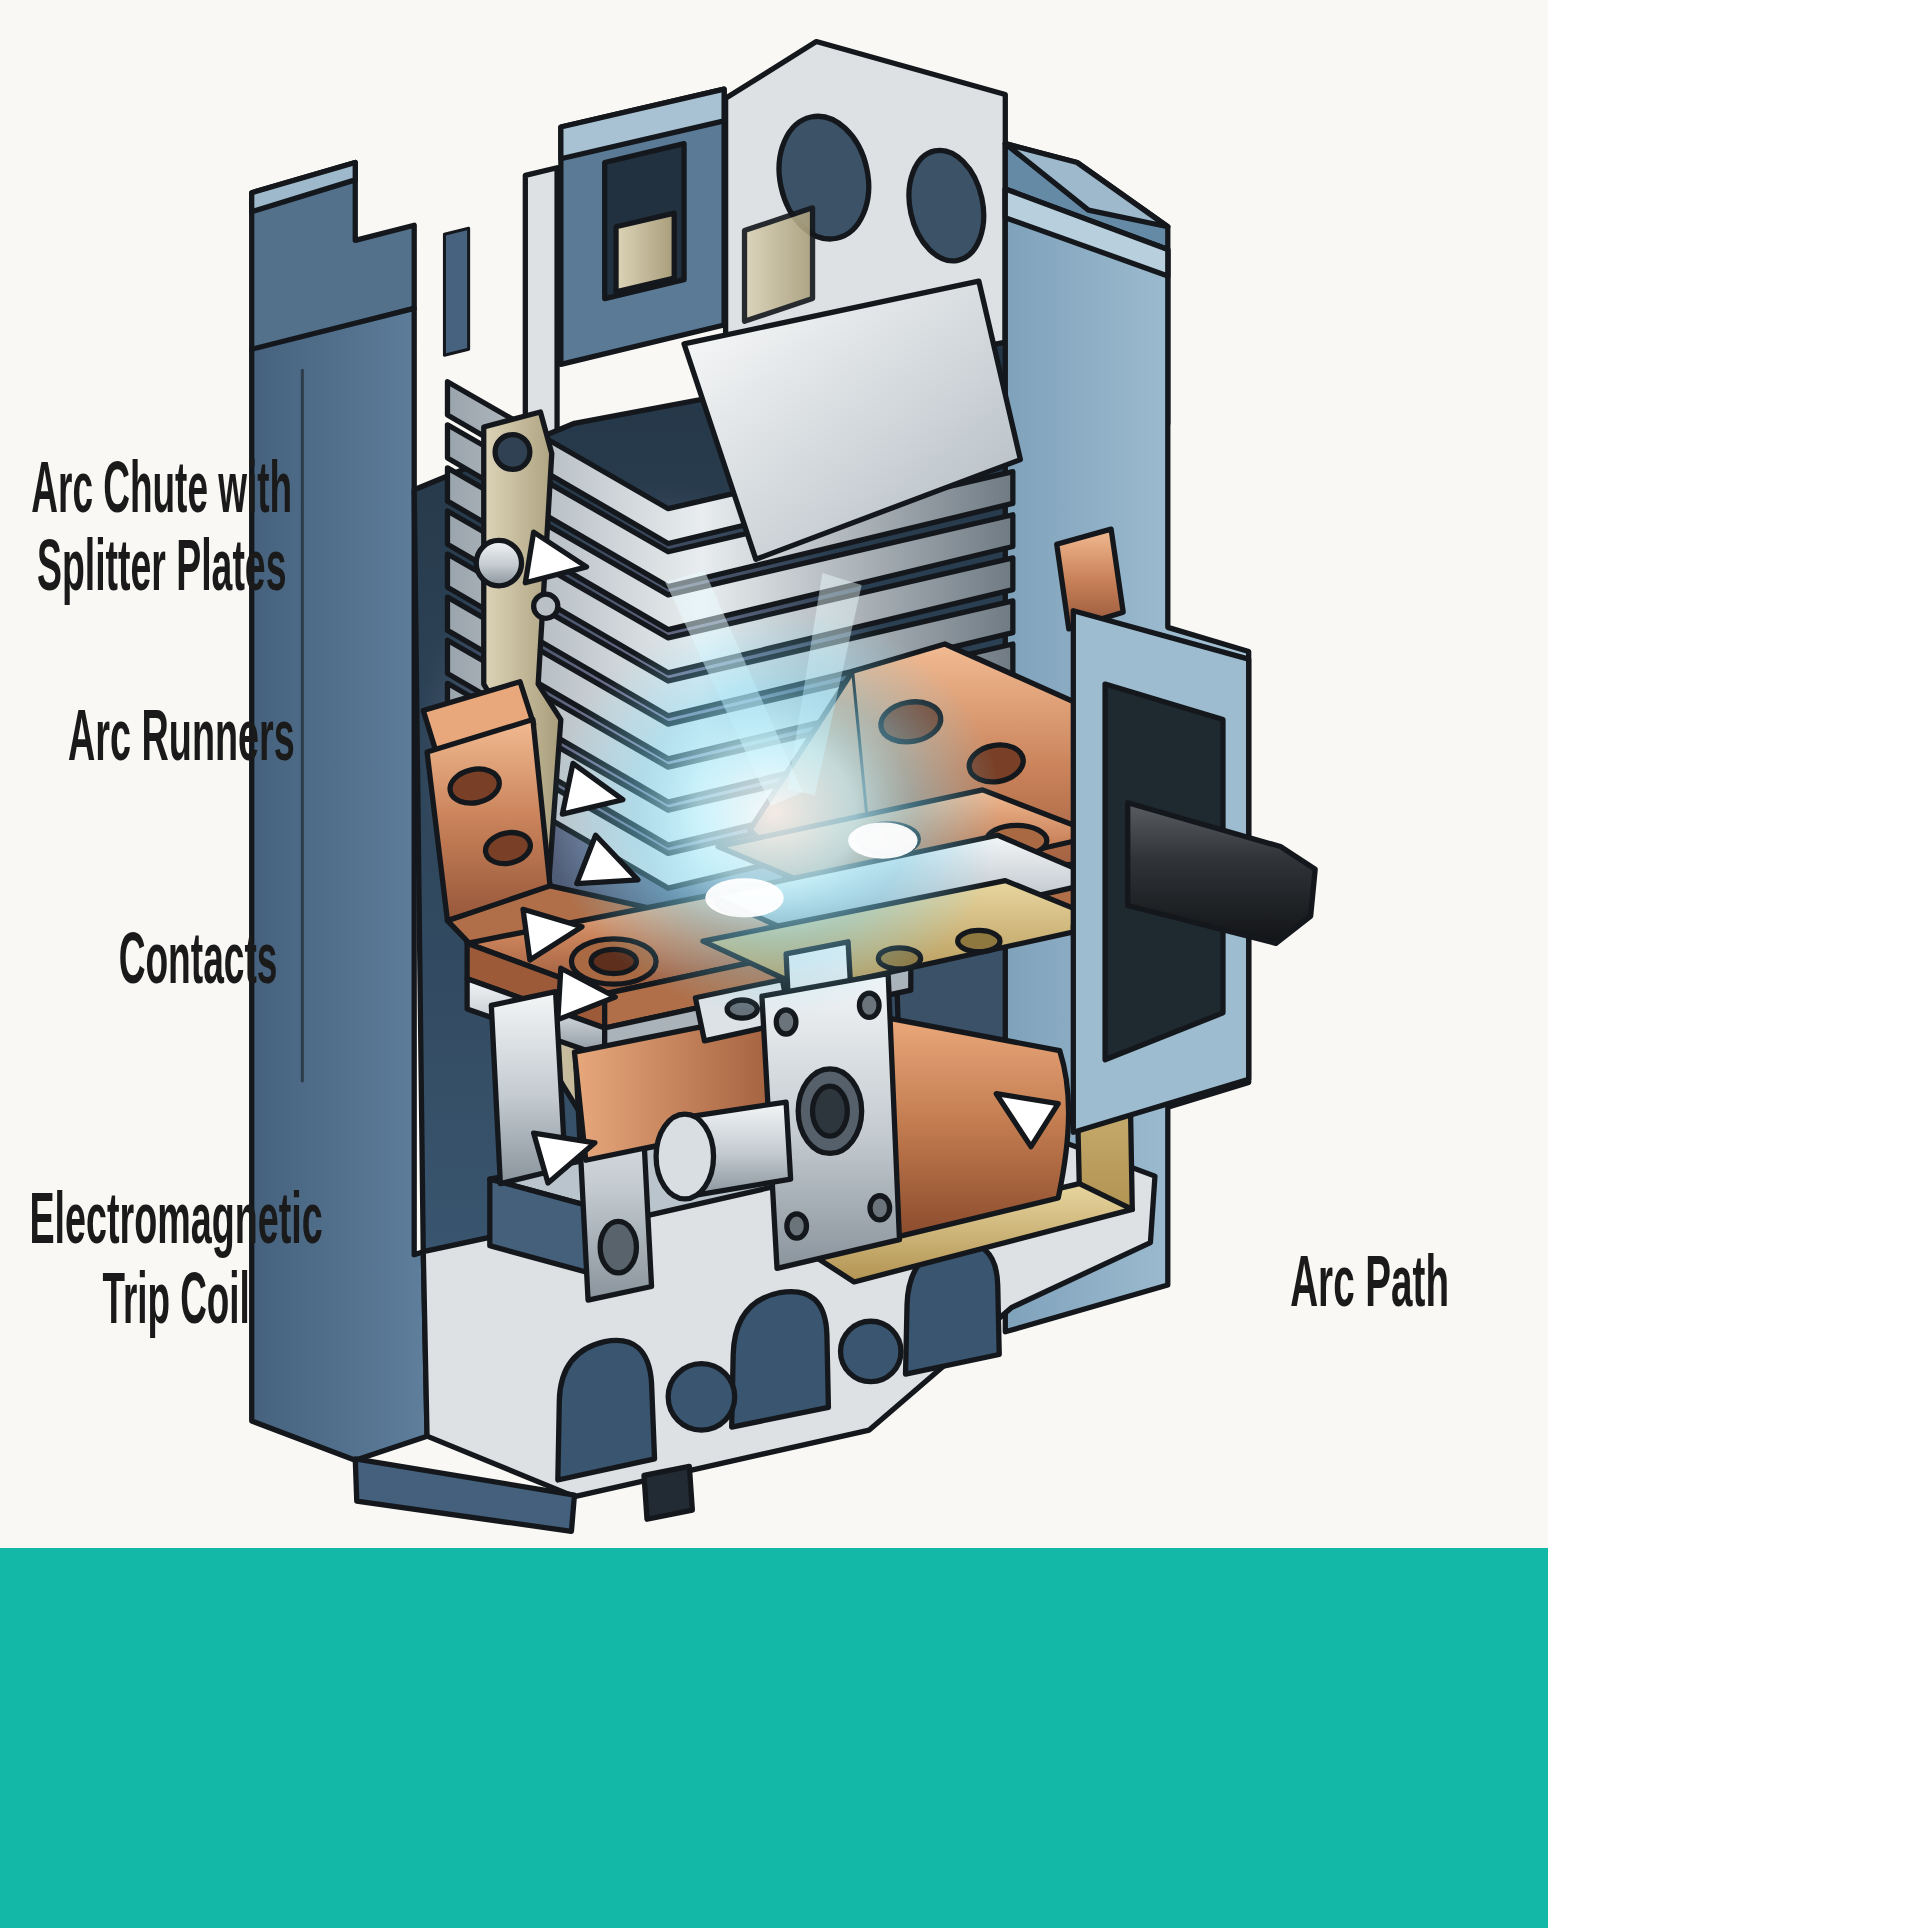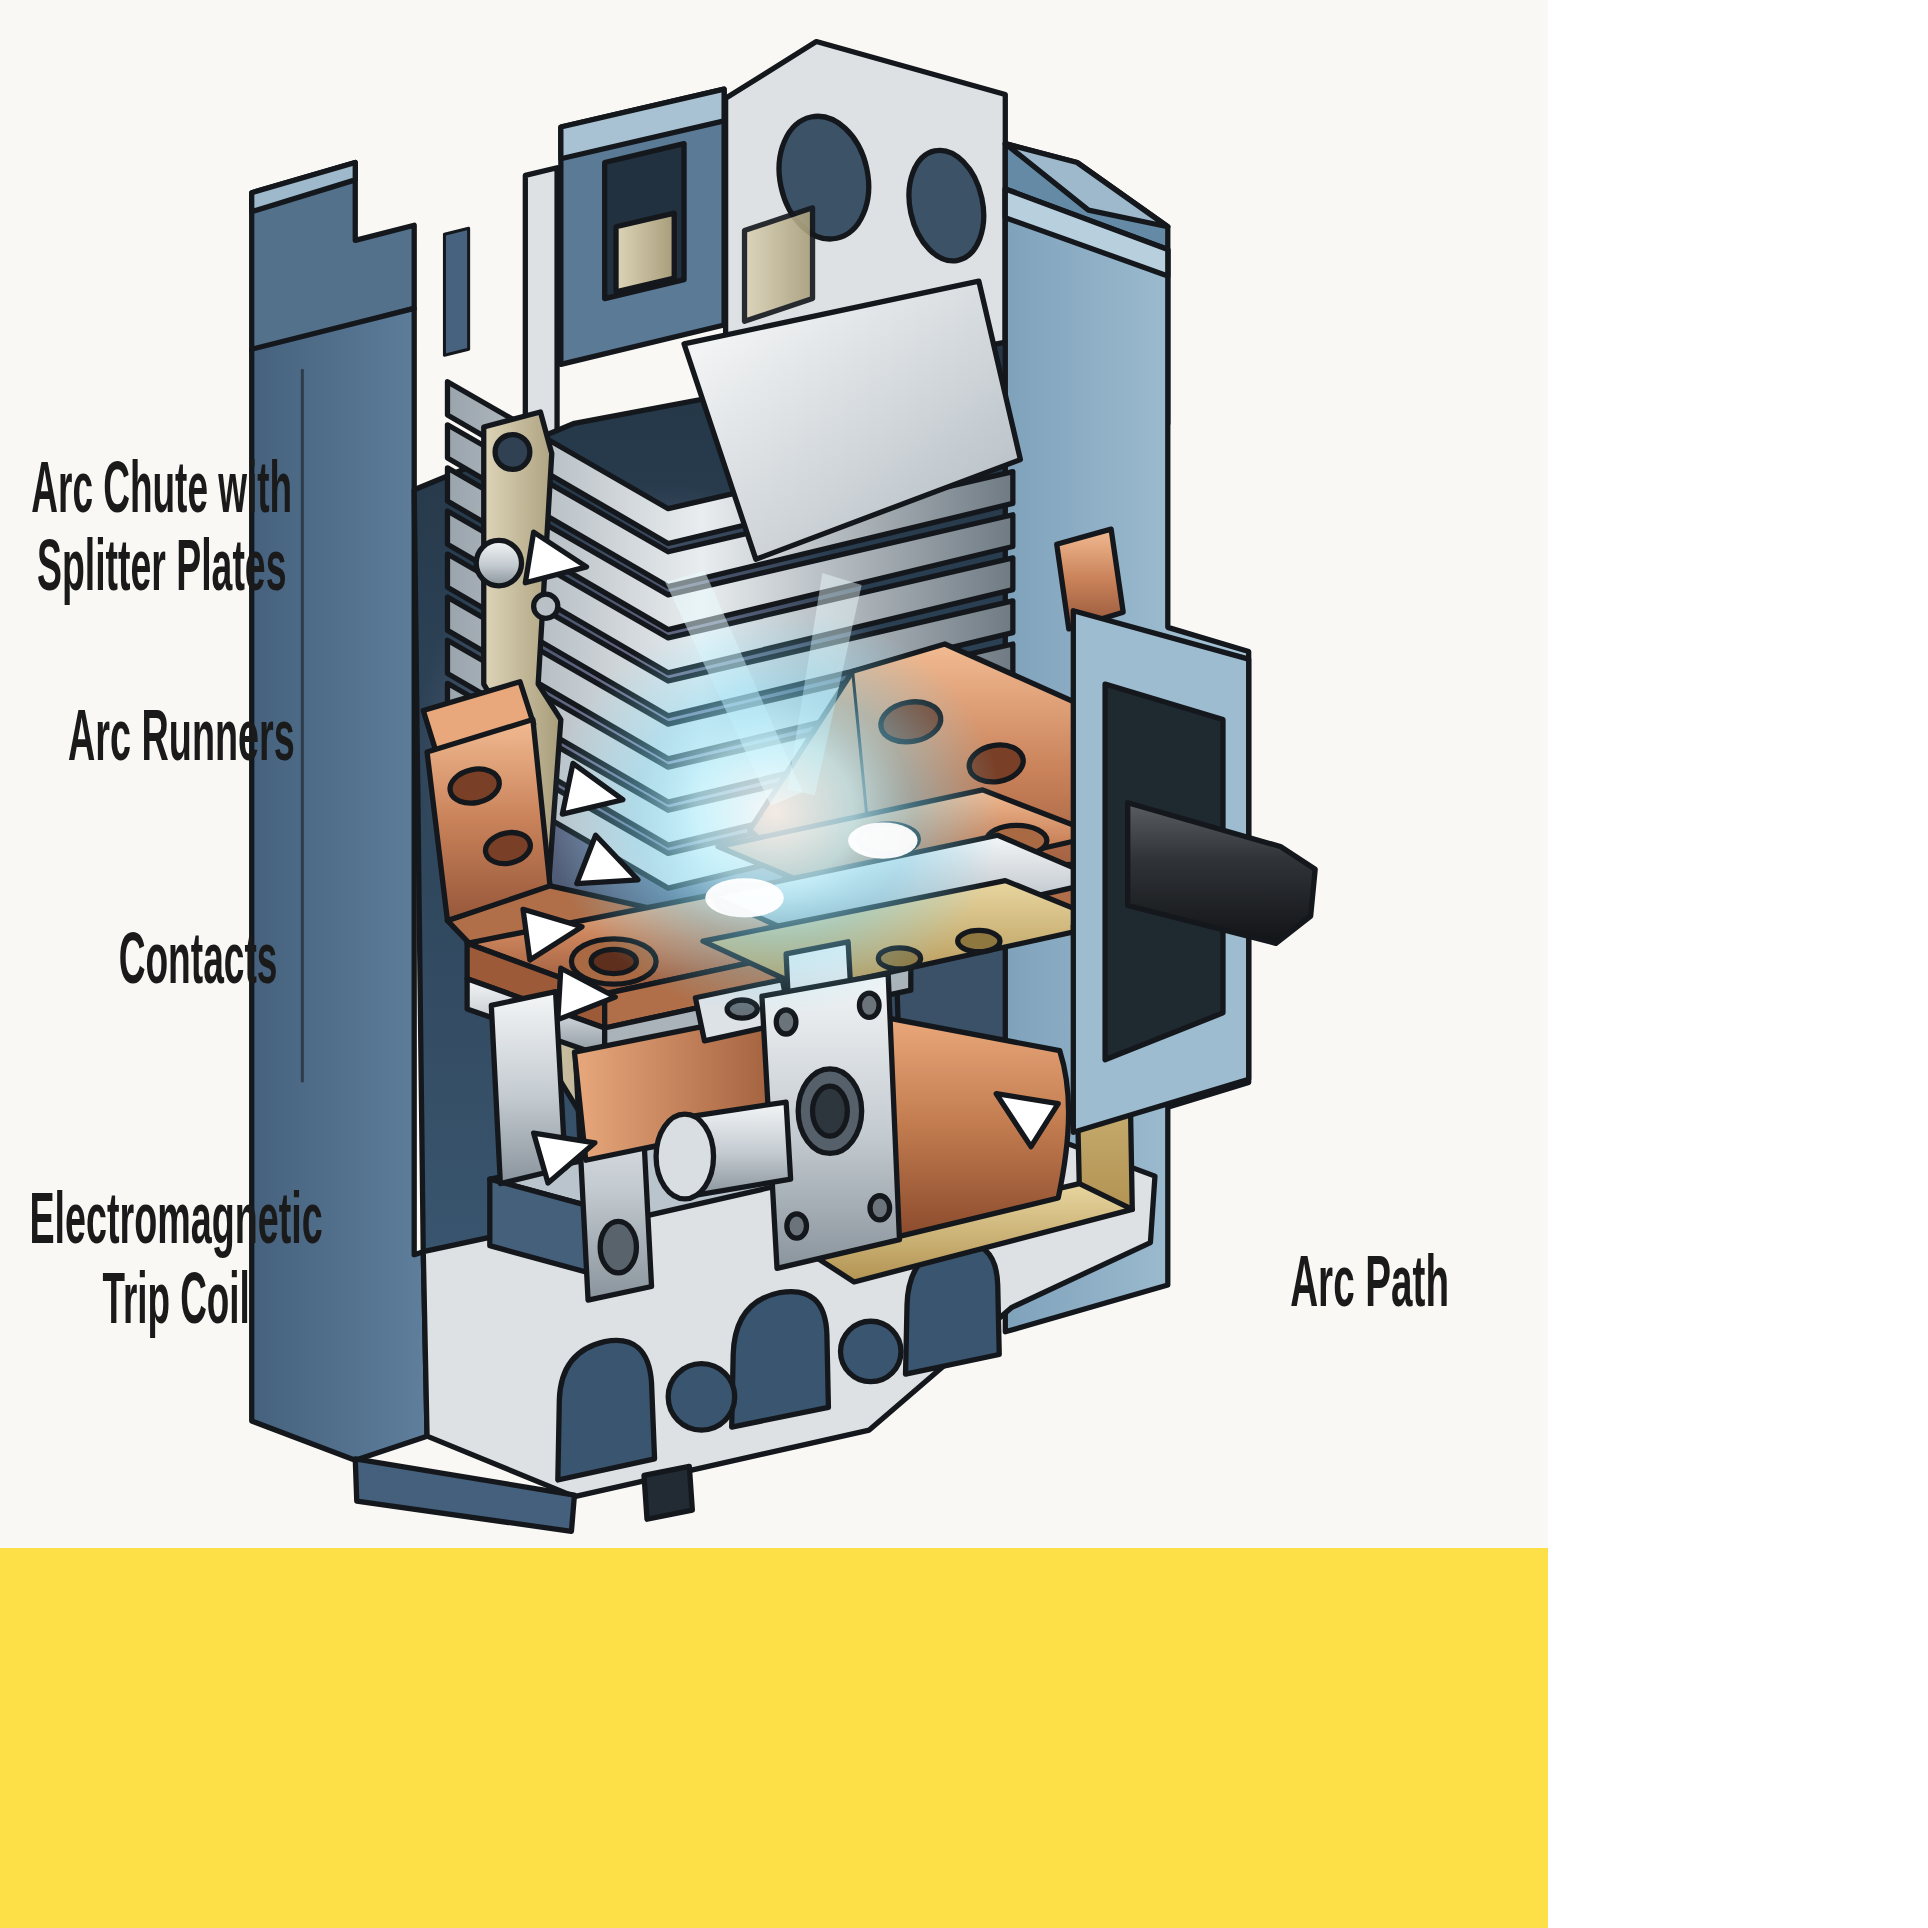--- a/index.html
+++ b/index.html
@@ -1,16 +1,16 @@
 <!DOCTYPE html>
 <html style="font-size:15px"><head>
 <meta charset="utf-8">
 <style>
   html,body{margin:0;padding:0;background:#ffffff;}
-  .stage{position:relative;width:1548px;height:1928px;overflow:hidden;background:#fde047;}
+  .stage{position:relative;width:1548px;height:1928px;overflow:hidden;background:#14b8a6;}
   svg{position:absolute;inset:0;display:block;}
   svg path,svg polygon,svg rect,svg ellipse,svg circle,svg line{
     stroke:#14181c;stroke-width:7;stroke-linejoin:round;stroke-linecap:round;
   }
   svg .ns{stroke:none;}
   svg .thin{stroke-width:4;}
   svg text{
     stroke:none;
     font-family:"Liberation Sans","DejaVu Sans",sans-serif;
     font-weight:bold;

